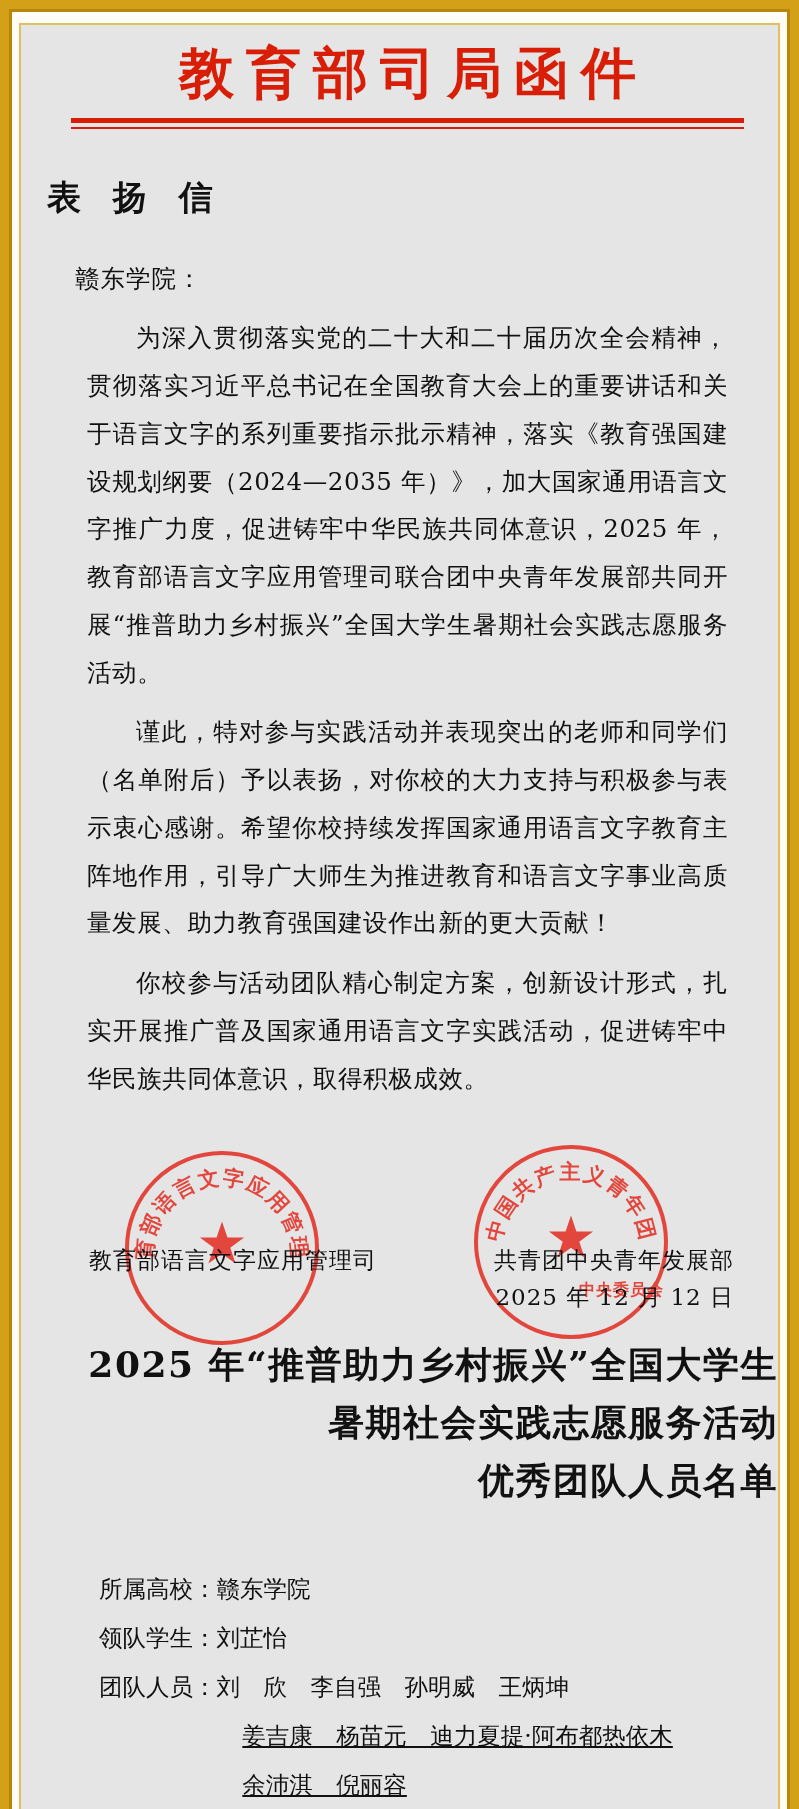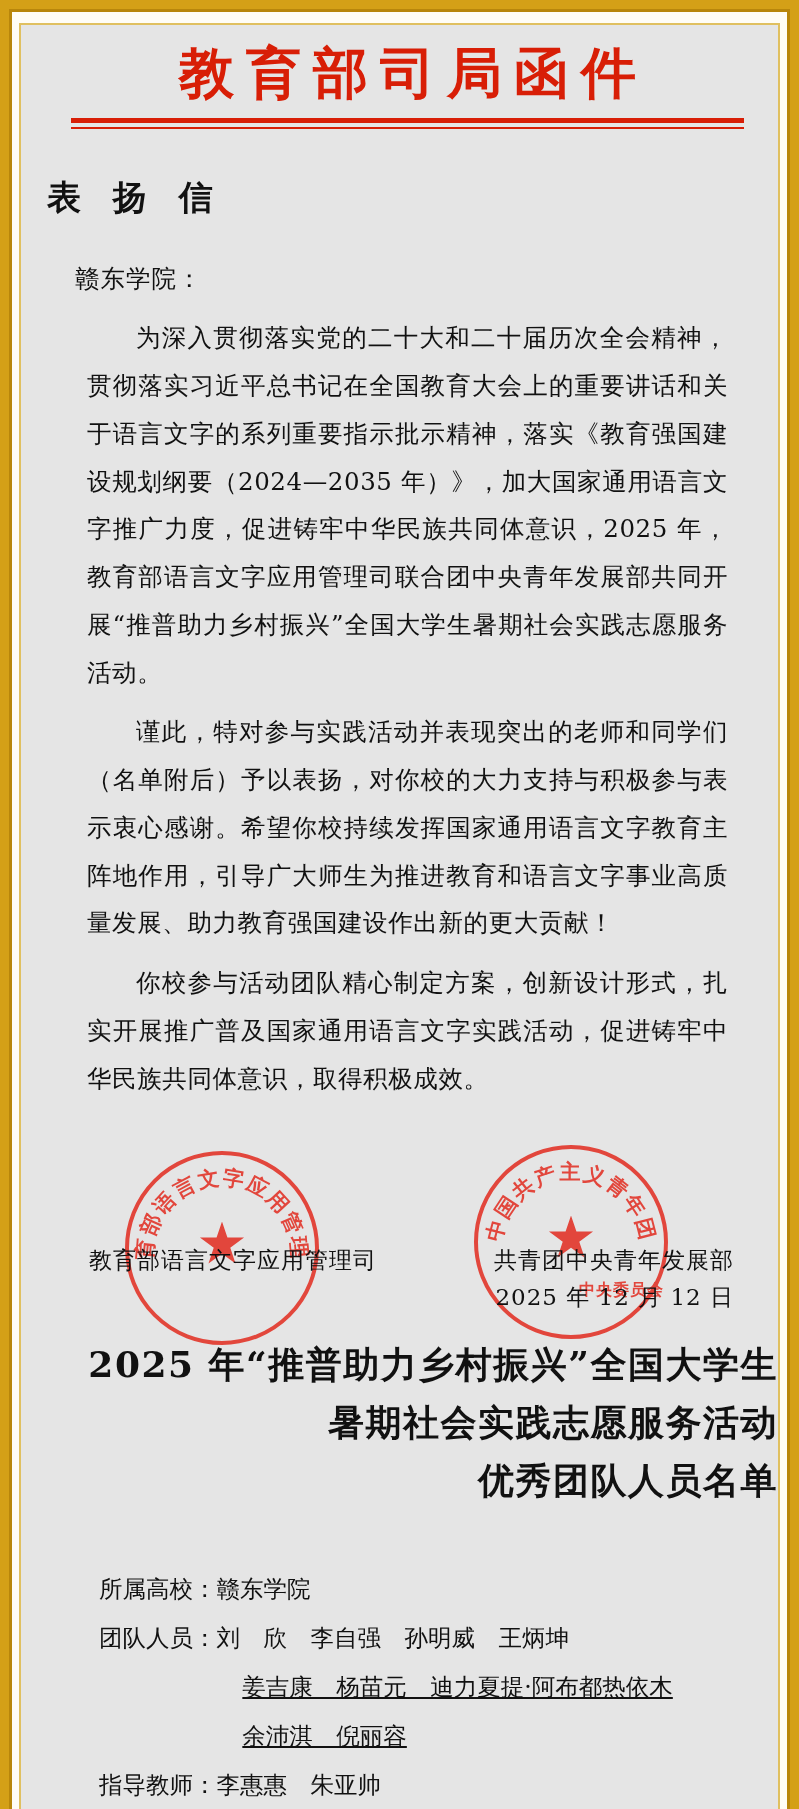--- a/index.html
+++ b/index.html
@@ -268,20 +268,24 @@
       <span class="ln">暑期社会实践志愿服务活动</span>
       <span class="ln">优秀团队人员名单</span>
     </div>
 
     <div class="roster">
       <div class="roster-row">
         <span class="roster-label">所属高校：</span>
         <span class="roster-value">赣东学院</span>
       </div>
       <div class="roster-row">
+        <span class="roster-label">领队学生：</span>
+        <span class="roster-value">刘芷怡</span>
+      </div>
+      <div class="roster-row">
         <span class="roster-label">团队人员：</span>
         <span class="roster-value">刘　欣　李自强　孙明威　王炳坤</span>
       </div>
       <div class="roster-cont">姜吉康　杨苗元　迪力夏提·阿布都热依木</div>
       <div class="roster-cont">余沛淇　倪丽容</div>
       <div class="roster-row">
         <span class="roster-label">指导教师：</span>
         <span class="roster-value">李惠惠　朱亚帅</span>
       </div>
     </div>

